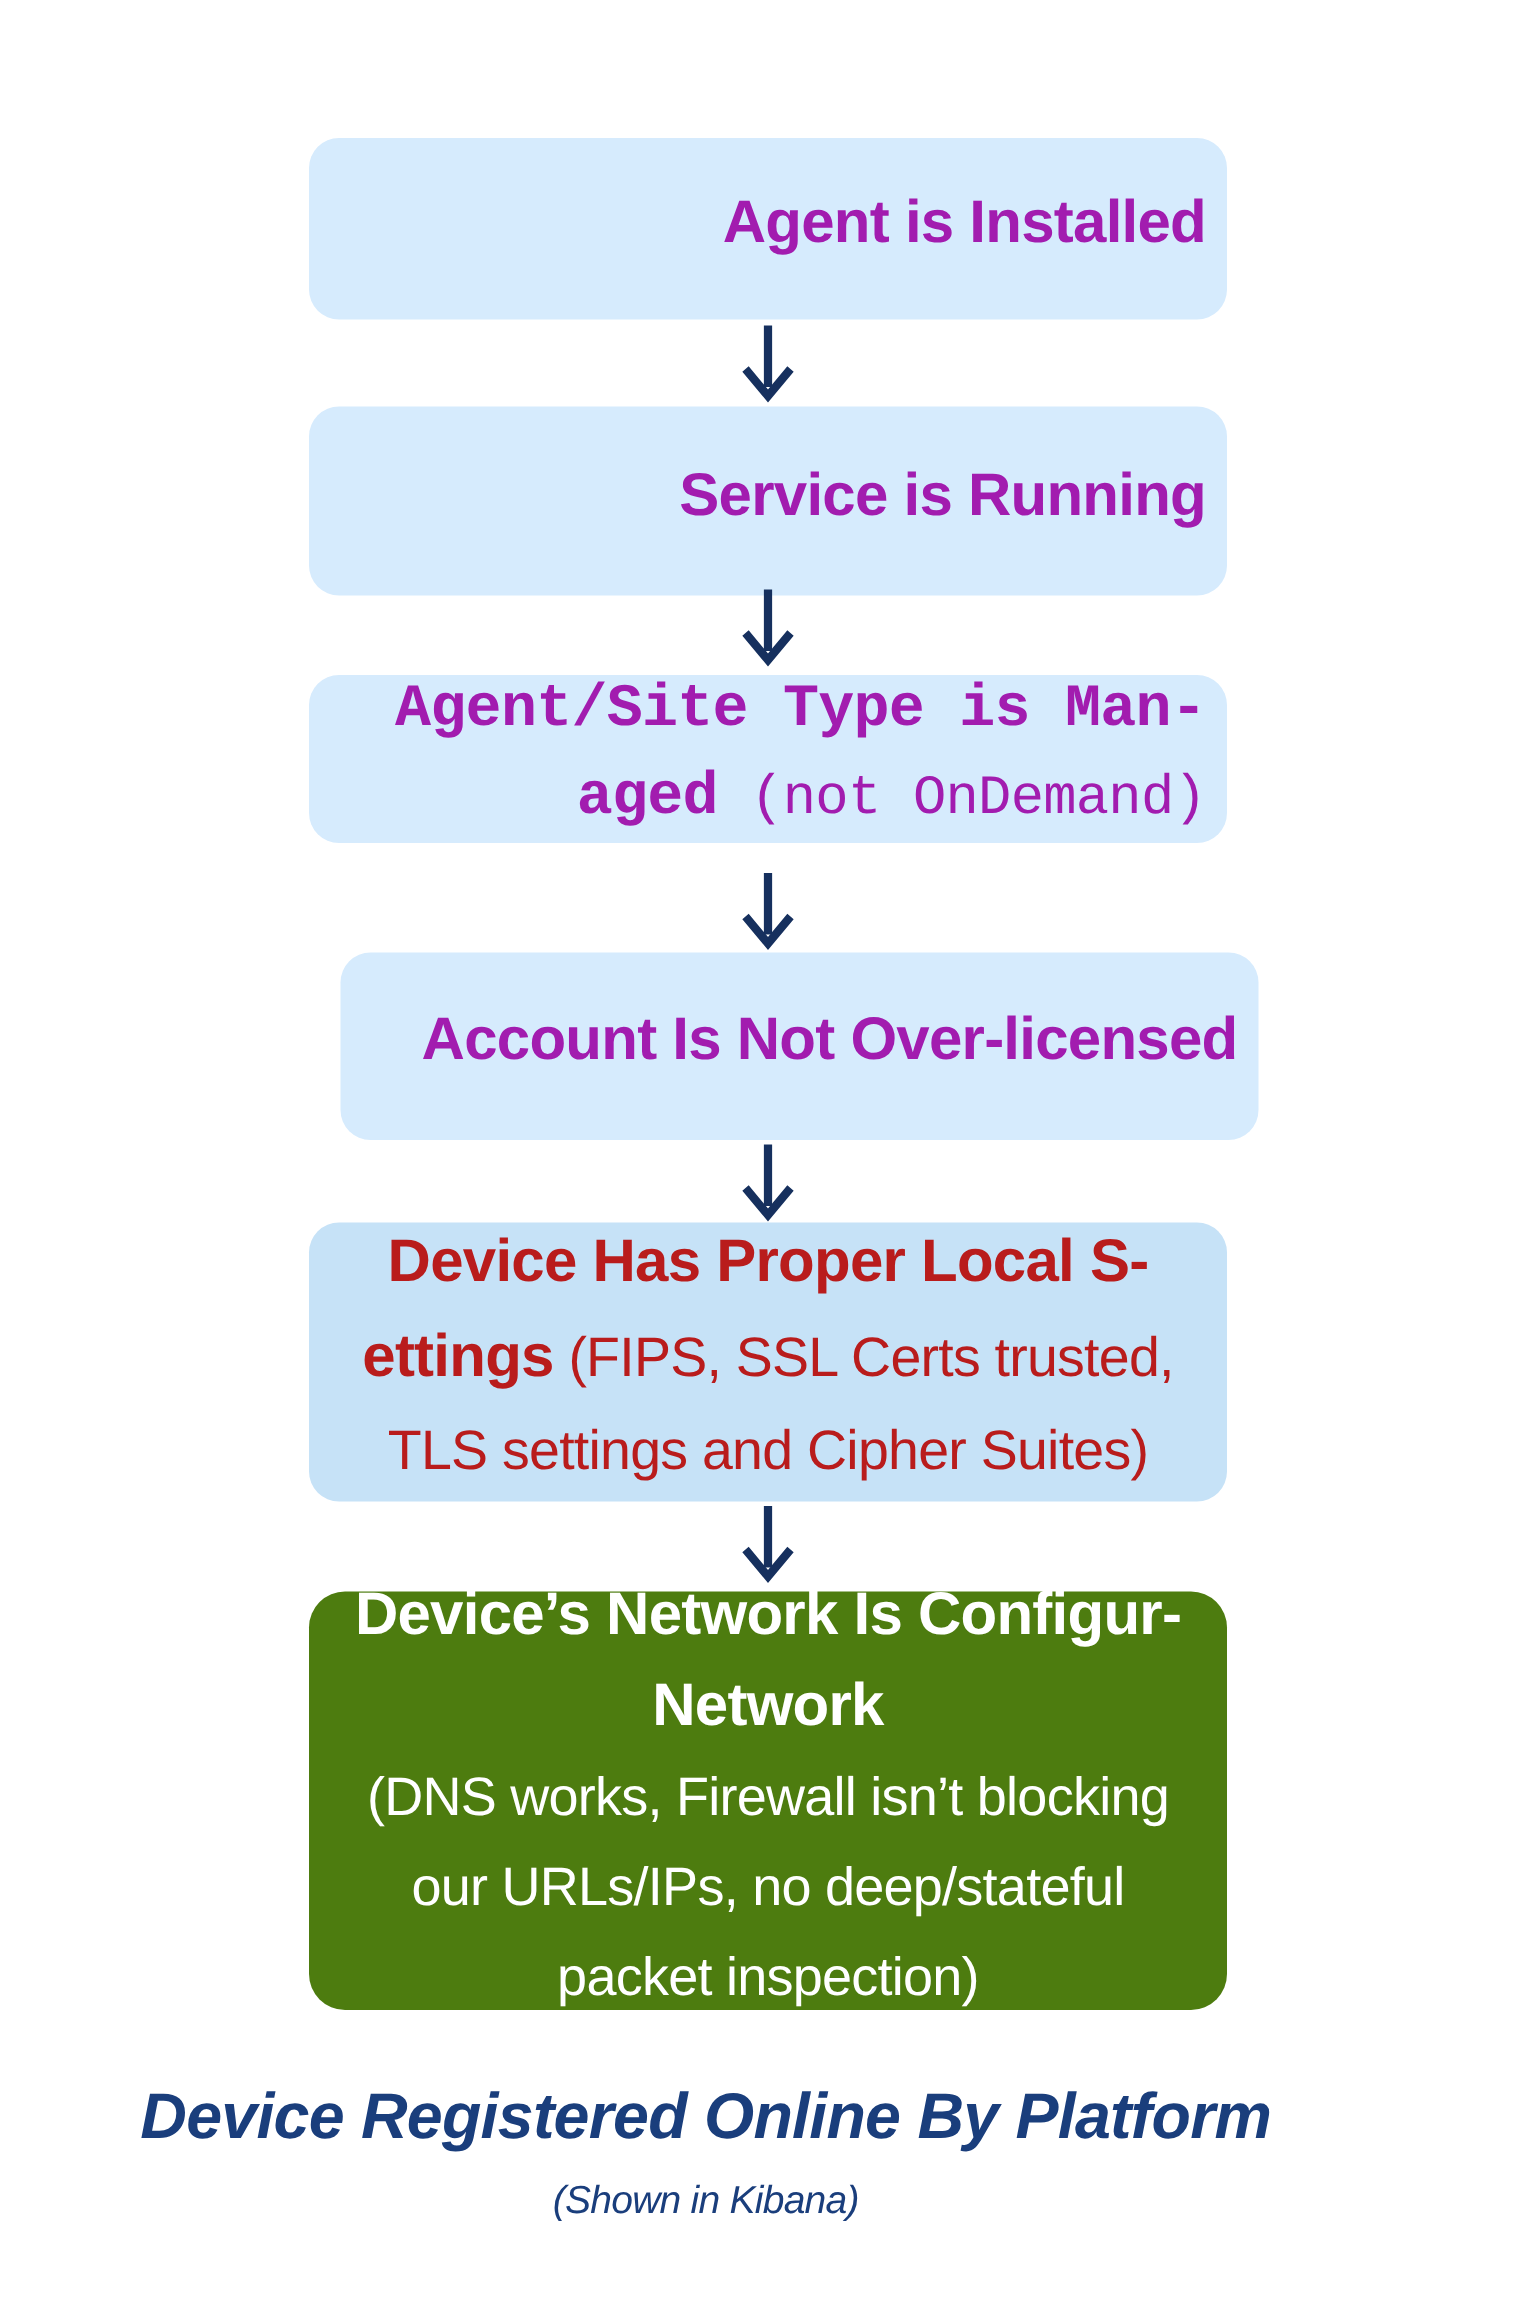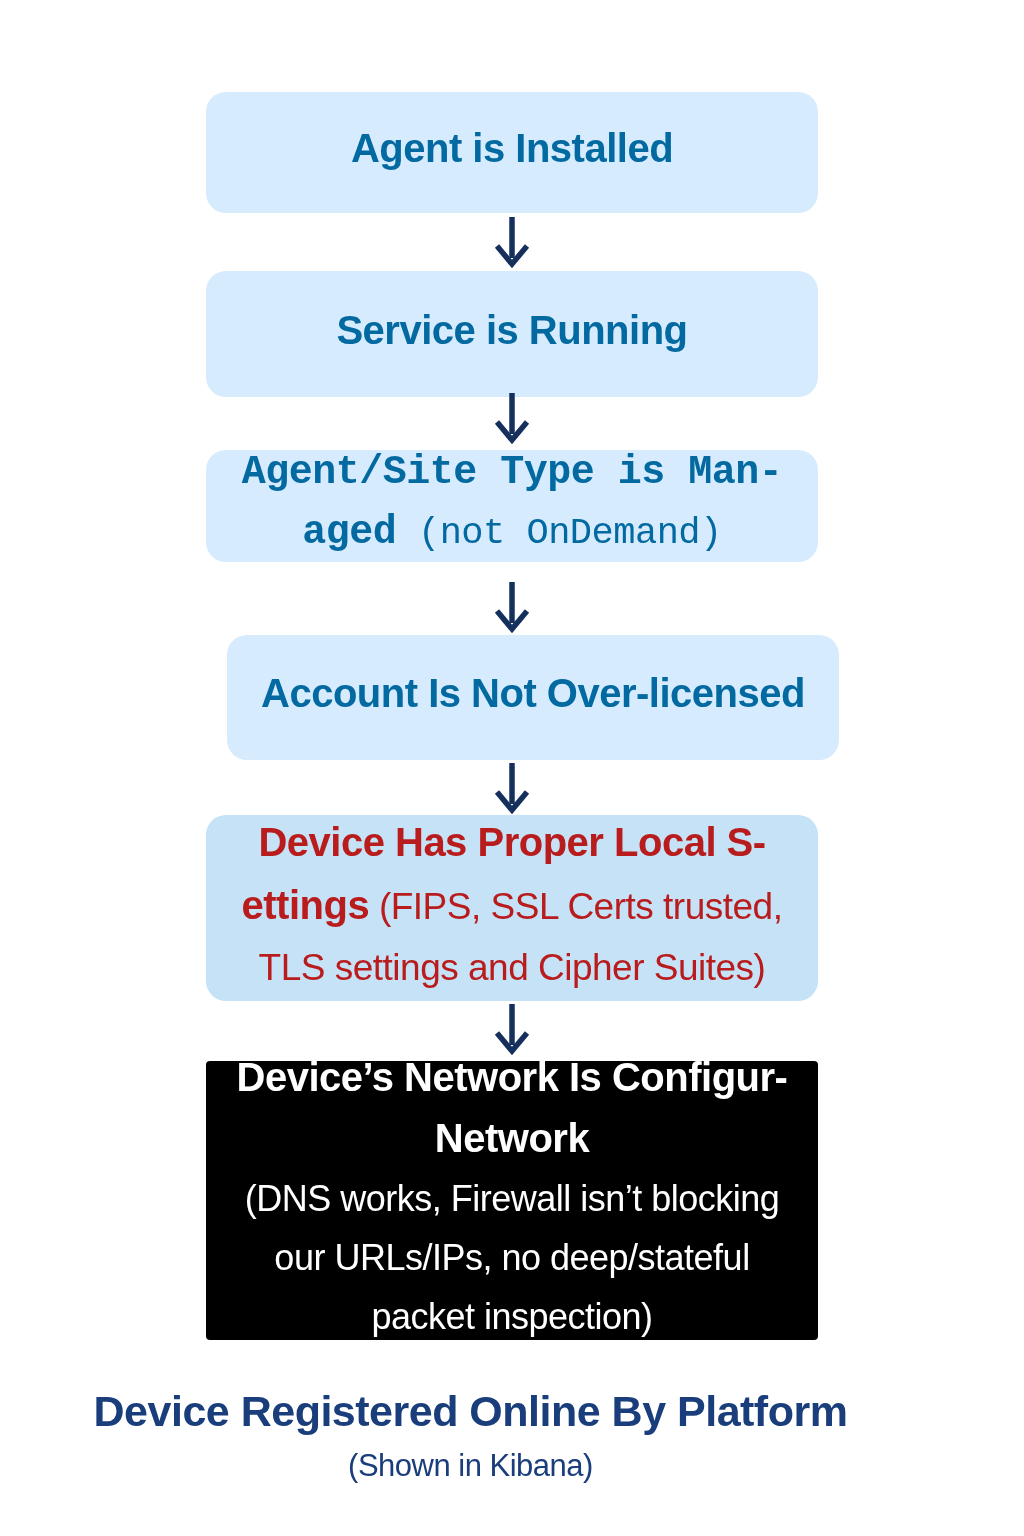--- a/index.html
+++ b/index.html
@@ -21,23 +21,23 @@
     width: 612px;
     border-radius: 20px;
     display: flex;
     flex-direction: column;
     justify-content: center;
     align-items: center;
     text-align: center;
     box-sizing: border-box;
     padding: 0 14px;
   }
-  .box.light  { background: #d6ebfd; color: #0369a1; }
+  .box.light  { background: #d6ebfd; color: #a21caf; align-items: flex-end; }
   .box.medium { background: #c6e2f7; color: #b91c1c; }
-  .box.dark   { background: #000000; color: #ffffff; border-radius: 4px; }
+  .box.dark   { background: #4d7c0f; color: #ffffff; border-radius: 24px; }
   .line {
     white-space: nowrap;
     line-height: 54px;
     letter-spacing: -0.5px;
   }
   .dark .line { line-height: 52px; }
   .seg-b { font-weight: 700; font-size: 40px; }
   .seg-r { font-weight: 400; font-size: 37px; }
   .dark .seg-b { font-size: 40px; }
   .dark .seg-r { font-size: 36px; }
@@ -47,31 +47,32 @@
     width: 44px;
     height: 54px;
   }
   .caption {
     position: absolute;
     left: 0;
     top: 1382px;
     width: 941px;
     text-align: center;
     color: #1a3e7c;
+    font-style: italic;
   }
   .caption .cap-title {
     font-weight: 700;
     font-size: 43px;
     letter-spacing: -0.5px;
     line-height: 58px;
     white-space: nowrap;
   }
   .caption .cap-sub {
     font-weight: 400;
-    font-size: 31px;
+    font-size: 26px;
     letter-spacing: -0.5px;
     line-height: 52px;
     white-space: nowrap;
     text-align: center;
   }
 </style>
 </head>
 <body>
 
 <div class="canvas">

